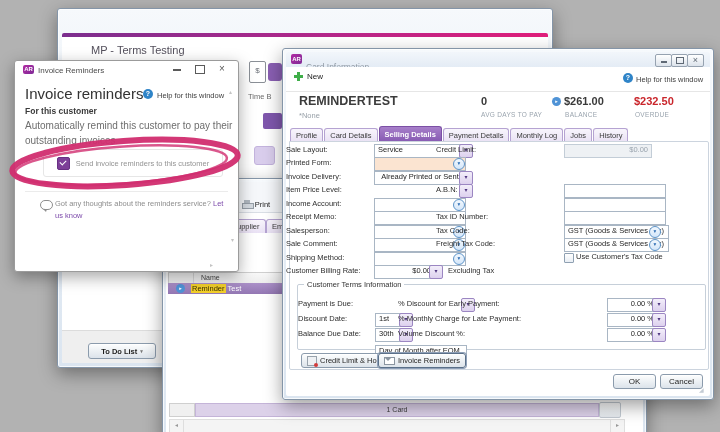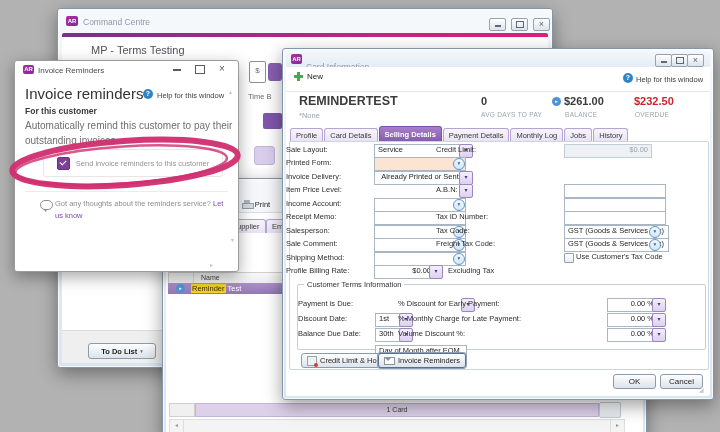--- a/index.html
+++ b/index.html
@@ -71,27 +71,20 @@
   .bubble::after{content:"";position:absolute;left:2px;bottom:-3px;width:0;height:0;
     border-left:3px solid transparent;border-right:1px solid transparent;border-top:3px solid #8e8e8e;}
   .grip{position:absolute;font-size:6px;color:#c3cbd4;}
   .link{color:#7d4bab;}
   .hl{background:#f2cf2b;color:#3c3000;padding:0 1px;}
 </style>
 </head>
 <body>
 
 <div class="win chrome" style="left:57px;top:8px;width:494px;height:358px;z-index:1;">
-  <div class="abs" style="left:0;top:0;right:0;height:24px;">
-    <span class="dlogo abs" style="left:8px;top:7px;">AR</span>
-    <span class="wtitle abs" style="left:25px;top:8px;">Command Centre</span>
-    <span class="wb min" style="left:431px;top:9px;"></span>
-    <span class="wb max" style="left:453px;top:9px;"></span>
-    <span class="wb cls" style="left:475px;top:9px;"></span>
-  </div>
   <div class="wcontent" style="inset:24px 4px 4px 4px;">
     <div class="abs" style="left:0;top:0;right:0;height:4px;background:linear-gradient(90deg,#7b2e8e,#b5278a 55%,#e01e7b);"></div>
     <div class="abs" style="left:29px;top:11px;font-size:11px;color:#54505c;">MP - Terms Testing</div>
 
     <div class="abs" style="left:187px;top:28px;width:15px;height:20px;background:#fff;border:1.5px solid #8a8f96;border-radius:2px;font-size:8px;color:#6a6f76;text-align:center;line-height:18px;">$</div>
     <div class="abs" style="left:206px;top:30px;width:14px;height:18px;background:#8a5fb3;border-radius:3px;"></div>
     <div class="abs" style="left:186px;top:59px;font-size:7.5px;color:#6b6b6b;">Time B</div>
     <div class="abs" style="left:201px;top:80px;width:19px;height:16px;background:#7f57ad;border-radius:2px;"></div>
     <div class="abs" style="left:192px;top:113px;width:19px;height:17px;background:#d9cdec;border-radius:3px;border:1px solid #c3b3dd;"></div>
 
@@ -243,21 +236,21 @@
     <span class="lkbtn" style="left:167px;top:174px;"></span>
 
     <span class="flabel" style="left:0;top:186px;width:85px;">Sale Comment:</span>
     <div class="field" style="left:88px;top:186px;width:84px;"></div>
     <span class="lkbtn" style="left:167px;top:187px;"></span>
 
     <span class="flabel" style="left:0;top:200px;width:85px;">Shipping Method:</span>
     <div class="field" style="left:88px;top:200px;width:84px;"></div>
     <span class="lkbtn" style="left:167px;top:201px;"></span>
 
-    <span class="flabel" style="left:0;top:213px;width:85px;">Profile Billing Rate:</span>
+    <span class="flabel" style="left:0;top:213px;width:85px;">Customer Billing Rate:</span>
     <div class="field money" style="left:88px;top:213px;width:53px;">$0.00</div>
     <span class="ddbtn" style="left:143px;top:213px;"></span>
     <span class="flabel" style="left:162px;top:213px;text-align:left;">Excluding Tax</span>
 
     <span class="flabel" style="left:150px;top:92px;width:125px;">Credit Limit:</span>
     <div class="field disabled" style="left:278px;top:92px;width:80px;">$0.00</div>
 
     <span class="flabel" style="left:150px;top:132px;width:125px;">A.B.N:</span>
     <div class="field" style="left:278px;top:132px;width:94px;"></div>
 

